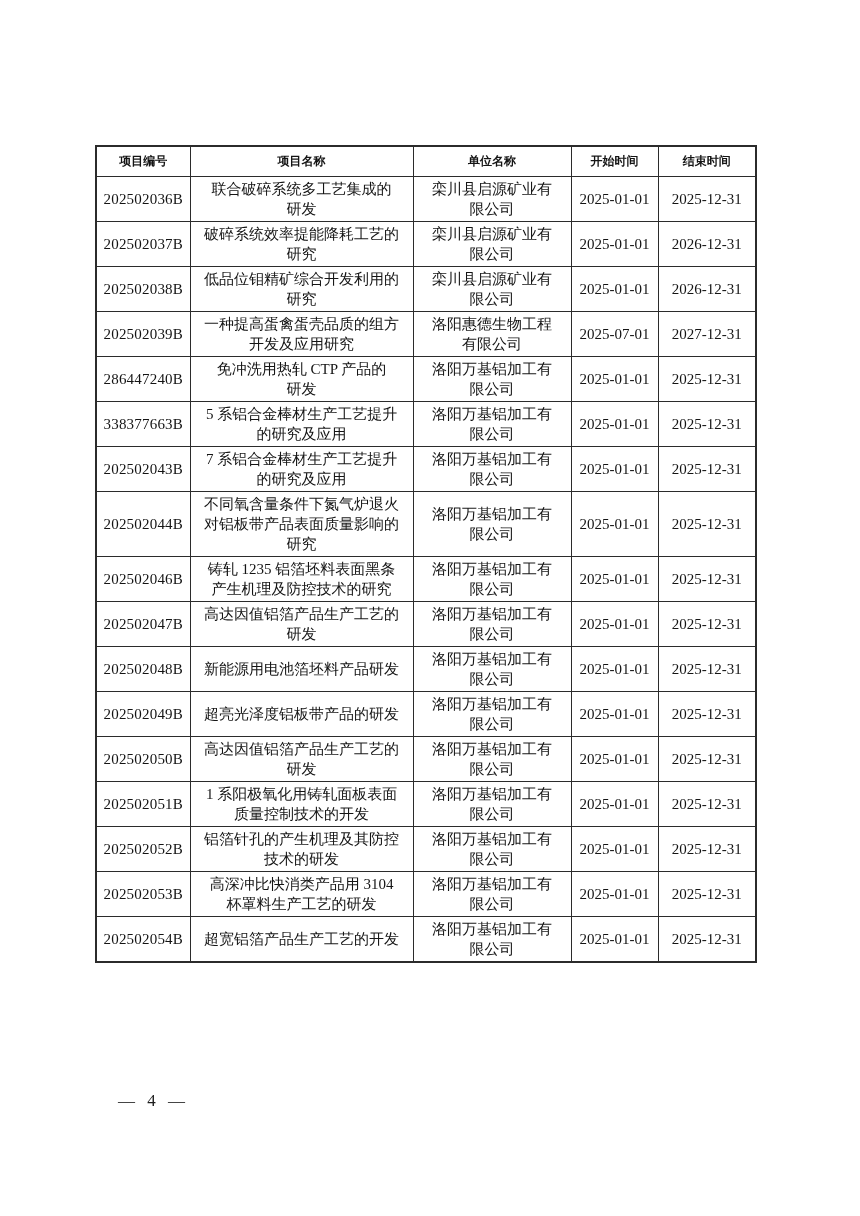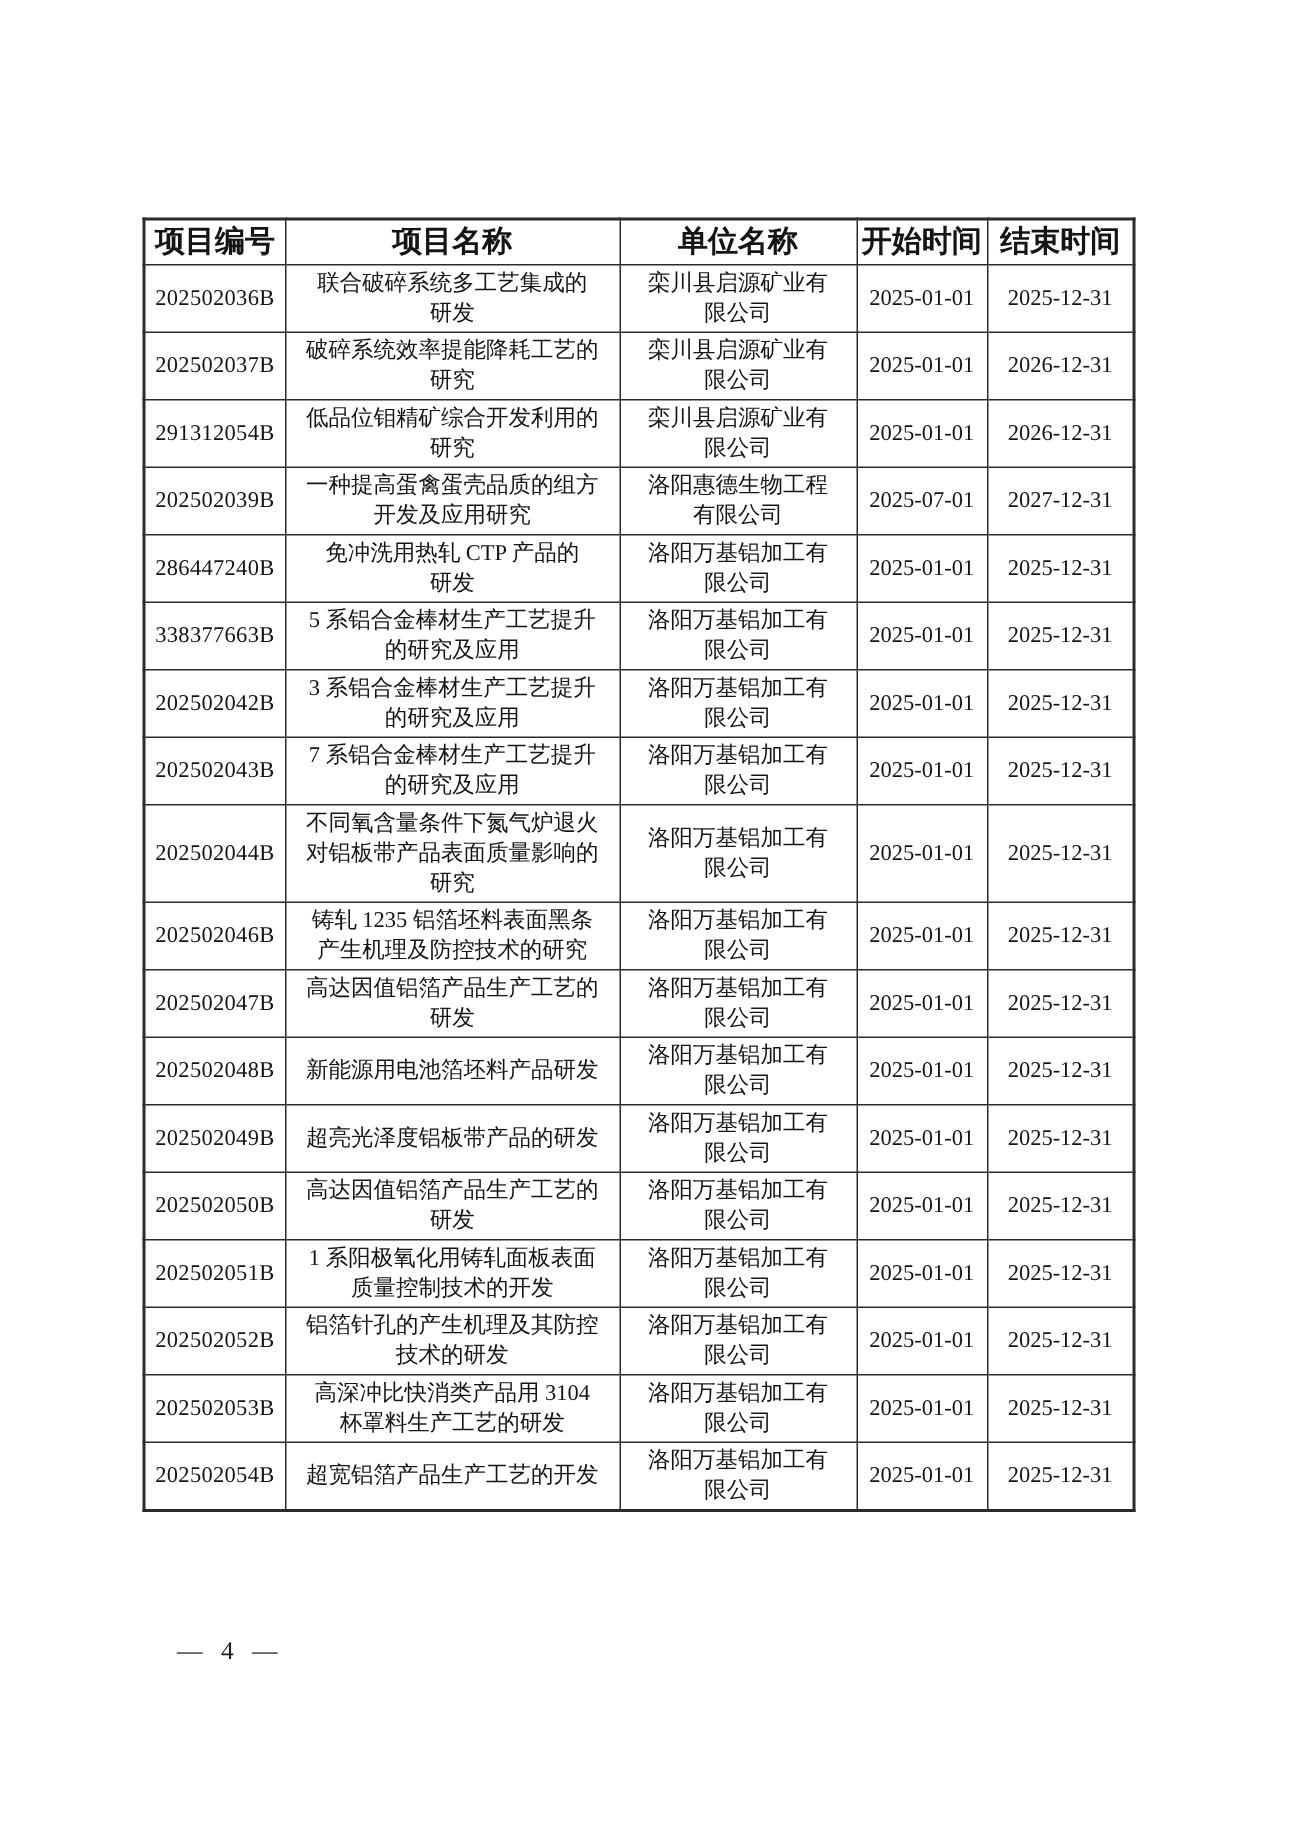--- a/index.html
+++ b/index.html
@@ -26,21 +26,21 @@
     border: 2px solid #2b2b2b;
   }
   .projects-table th,
   .projects-table td {
     border: 1.5px solid #2b2b2b;
     text-align: center;
     vertical-align: middle;
     overflow: hidden;
   }
   .projects-table th {
-    font-size: 20px;
+    font-size: 12px;
     font-weight: bold;
     padding: 4px 2px;
     line-height: 21px;
     height: 21px;
   }
   .projects-table td {
     font-size: 15px;
     line-height: 20px;
     padding: 2px 4px;
     height: 40px; 
@@ -103,21 +103,21 @@
     <td class="cell-date">2025-12-31</td>
   </tr>
         <tr>
     <td class="cell-id">202502037B</td>
     <td class="cell-name">破碎系统效率提能降耗工艺的研究</td>
     <td class="cell-unit">栾川县启源矿业有限公司</td>
     <td class="cell-date">2025-01-01</td>
     <td class="cell-date">2026-12-31</td>
   </tr>
         <tr>
-    <td class="cell-id">291312054B</td>
+    <td class="cell-id">202502038B</td>
     <td class="cell-name">低品位钼精矿综合开发利用的研究</td>
     <td class="cell-unit">栾川县启源矿业有限公司</td>
     <td class="cell-date">2025-01-01</td>
     <td class="cell-date">2026-12-31</td>
   </tr>
         <tr>
     <td class="cell-id">202502039B</td>
     <td class="cell-name">一种提高蛋禽蛋壳品质的组方开发及应用研究</td>
     <td class="cell-unit">洛阳惠德生物工程有限公司</td>
     <td class="cell-date">2025-07-01</td>
@@ -131,27 +131,20 @@
     <td class="cell-date">2025-12-31</td>
   </tr>
         <tr>
     <td class="cell-id">338377663B</td>
     <td class="cell-name">5 系铝合金棒材生产工艺提升的研究及应用</td>
     <td class="cell-unit">洛阳万基铝加工有限公司</td>
     <td class="cell-date">2025-01-01</td>
     <td class="cell-date">2025-12-31</td>
   </tr>
         <tr>
-    <td class="cell-id">202502042B</td>
-    <td class="cell-name">3 系铝合金棒材生产工艺提升的研究及应用</td>
-    <td class="cell-unit">洛阳万基铝加工有限公司</td>
-    <td class="cell-date">2025-01-01</td>
-    <td class="cell-date">2025-12-31</td>
-  </tr>
-        <tr>
     <td class="cell-id">202502043B</td>
     <td class="cell-name">7 系铝合金棒材生产工艺提升的研究及应用</td>
     <td class="cell-unit">洛阳万基铝加工有限公司</td>
     <td class="cell-date">2025-01-01</td>
     <td class="cell-date">2025-12-31</td>
   </tr>
         <tr>
     <td class="cell-id">202502044B</td>
     <td class="cell-name">不同氧含量条件下氮气炉退火对铝板带产品表面质量影响的研究</td>
     <td class="cell-unit">洛阳万基铝加工有限公司</td>

